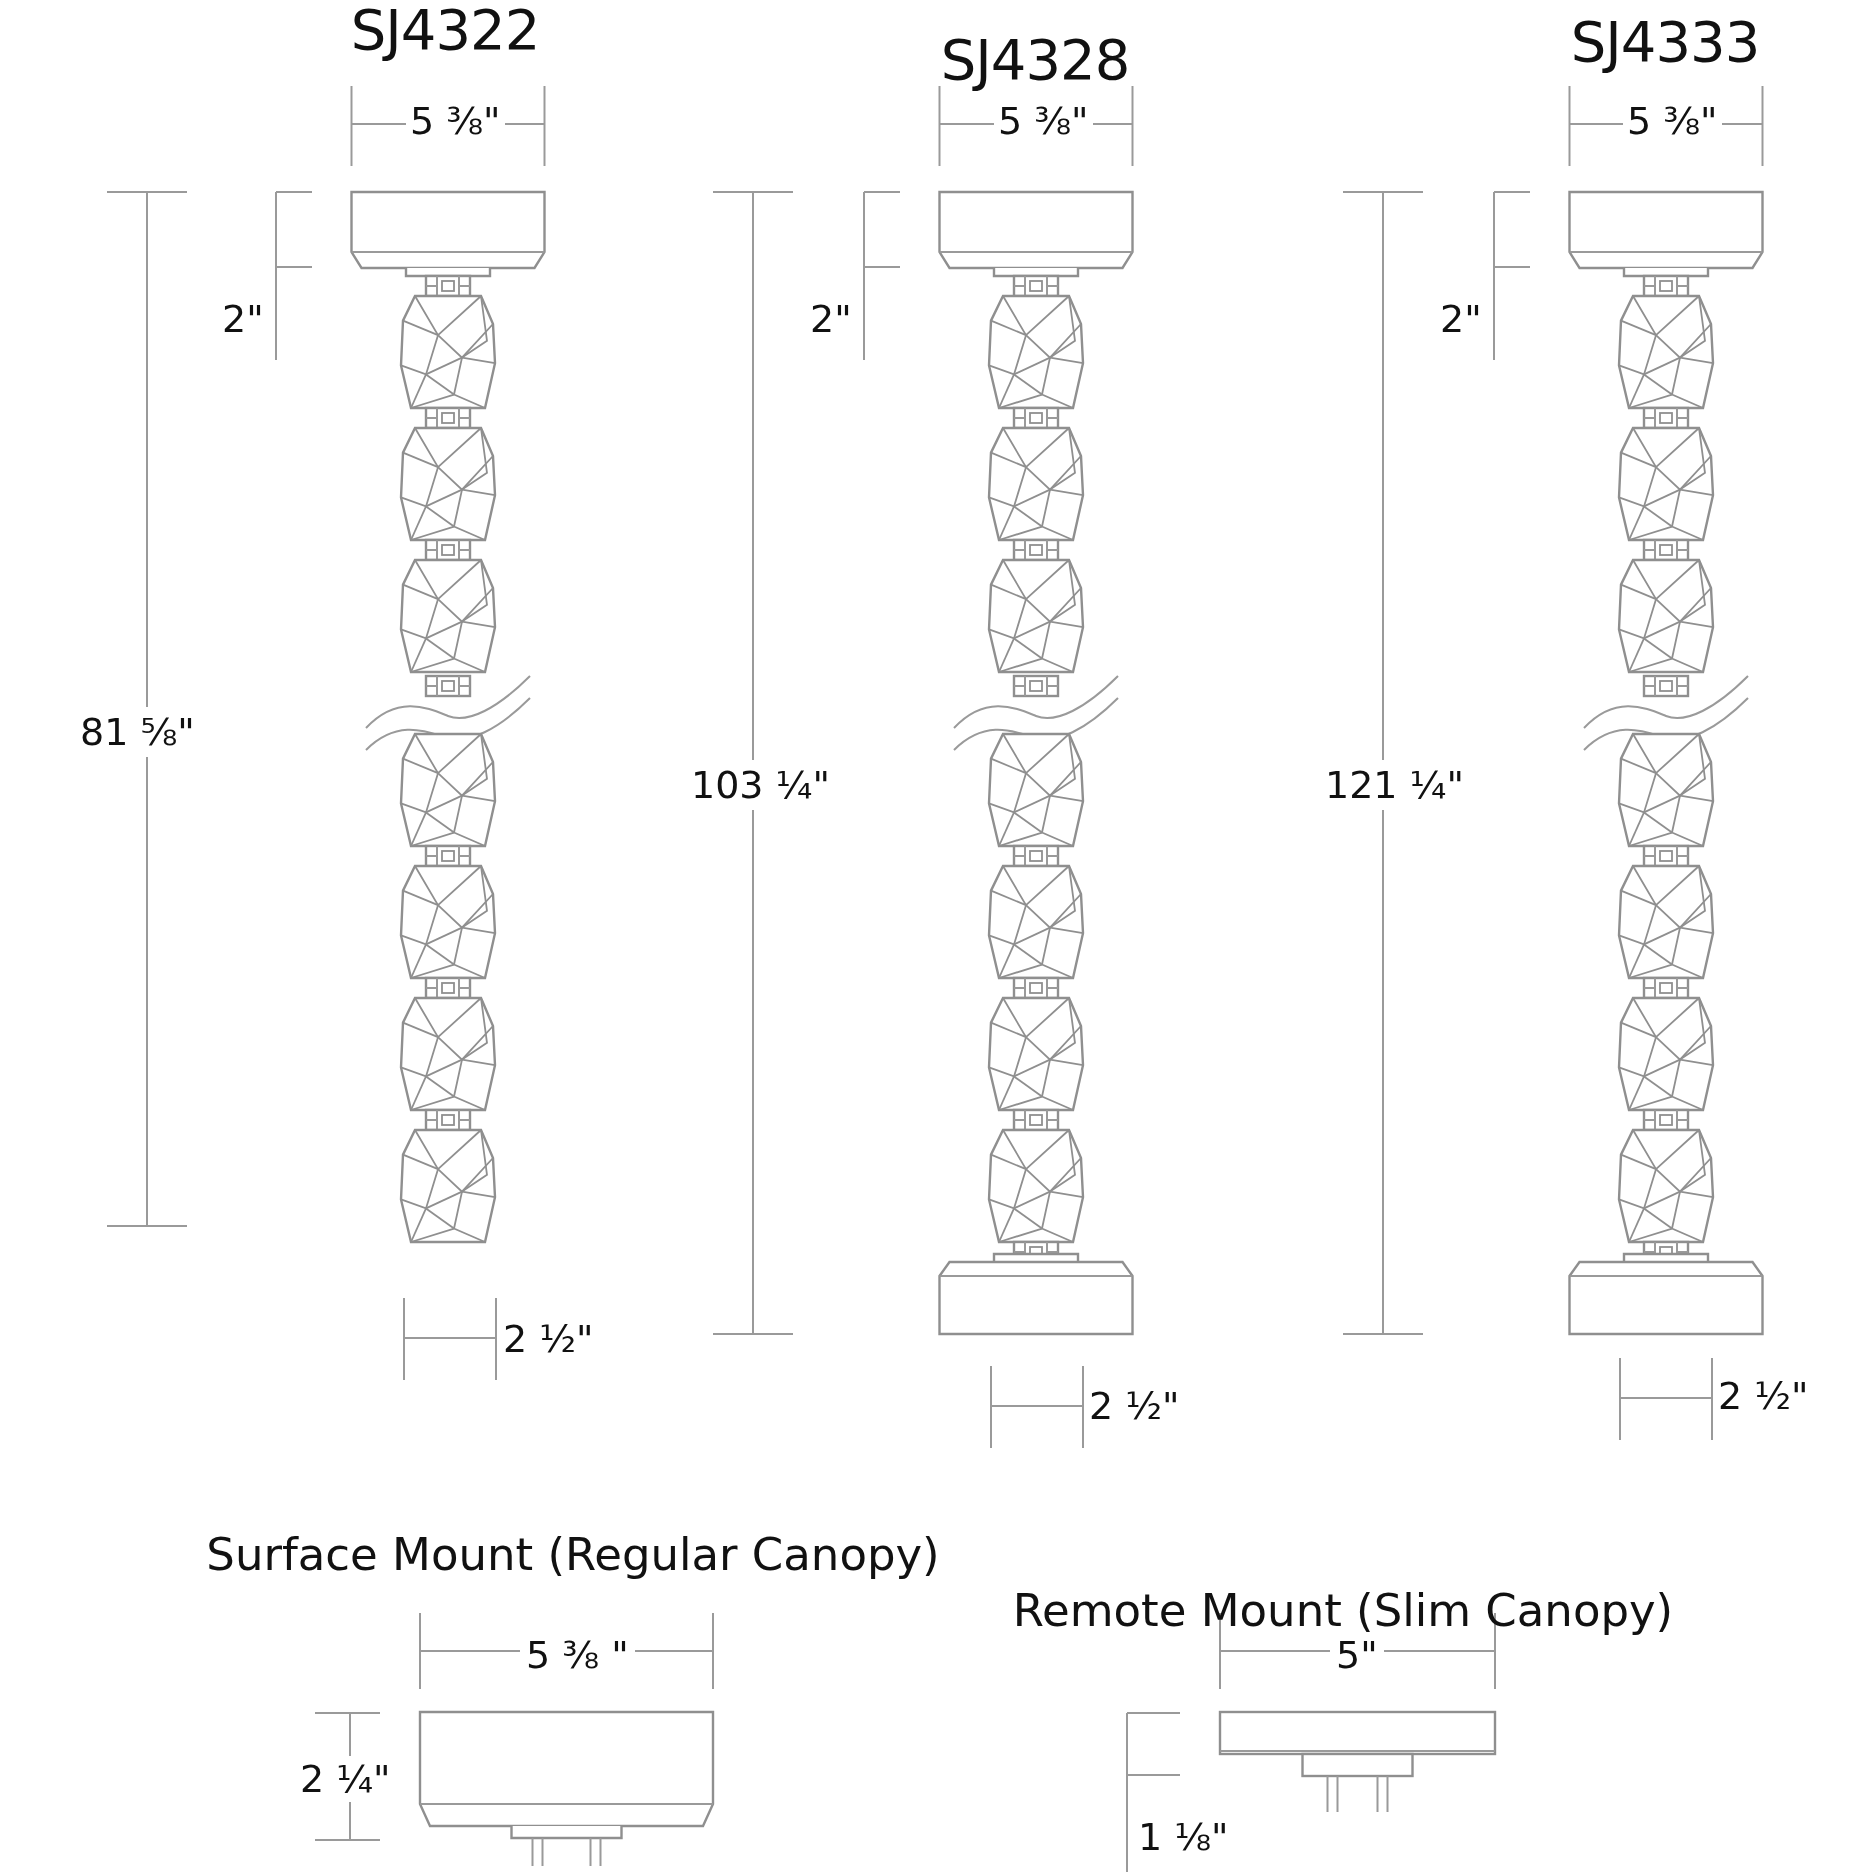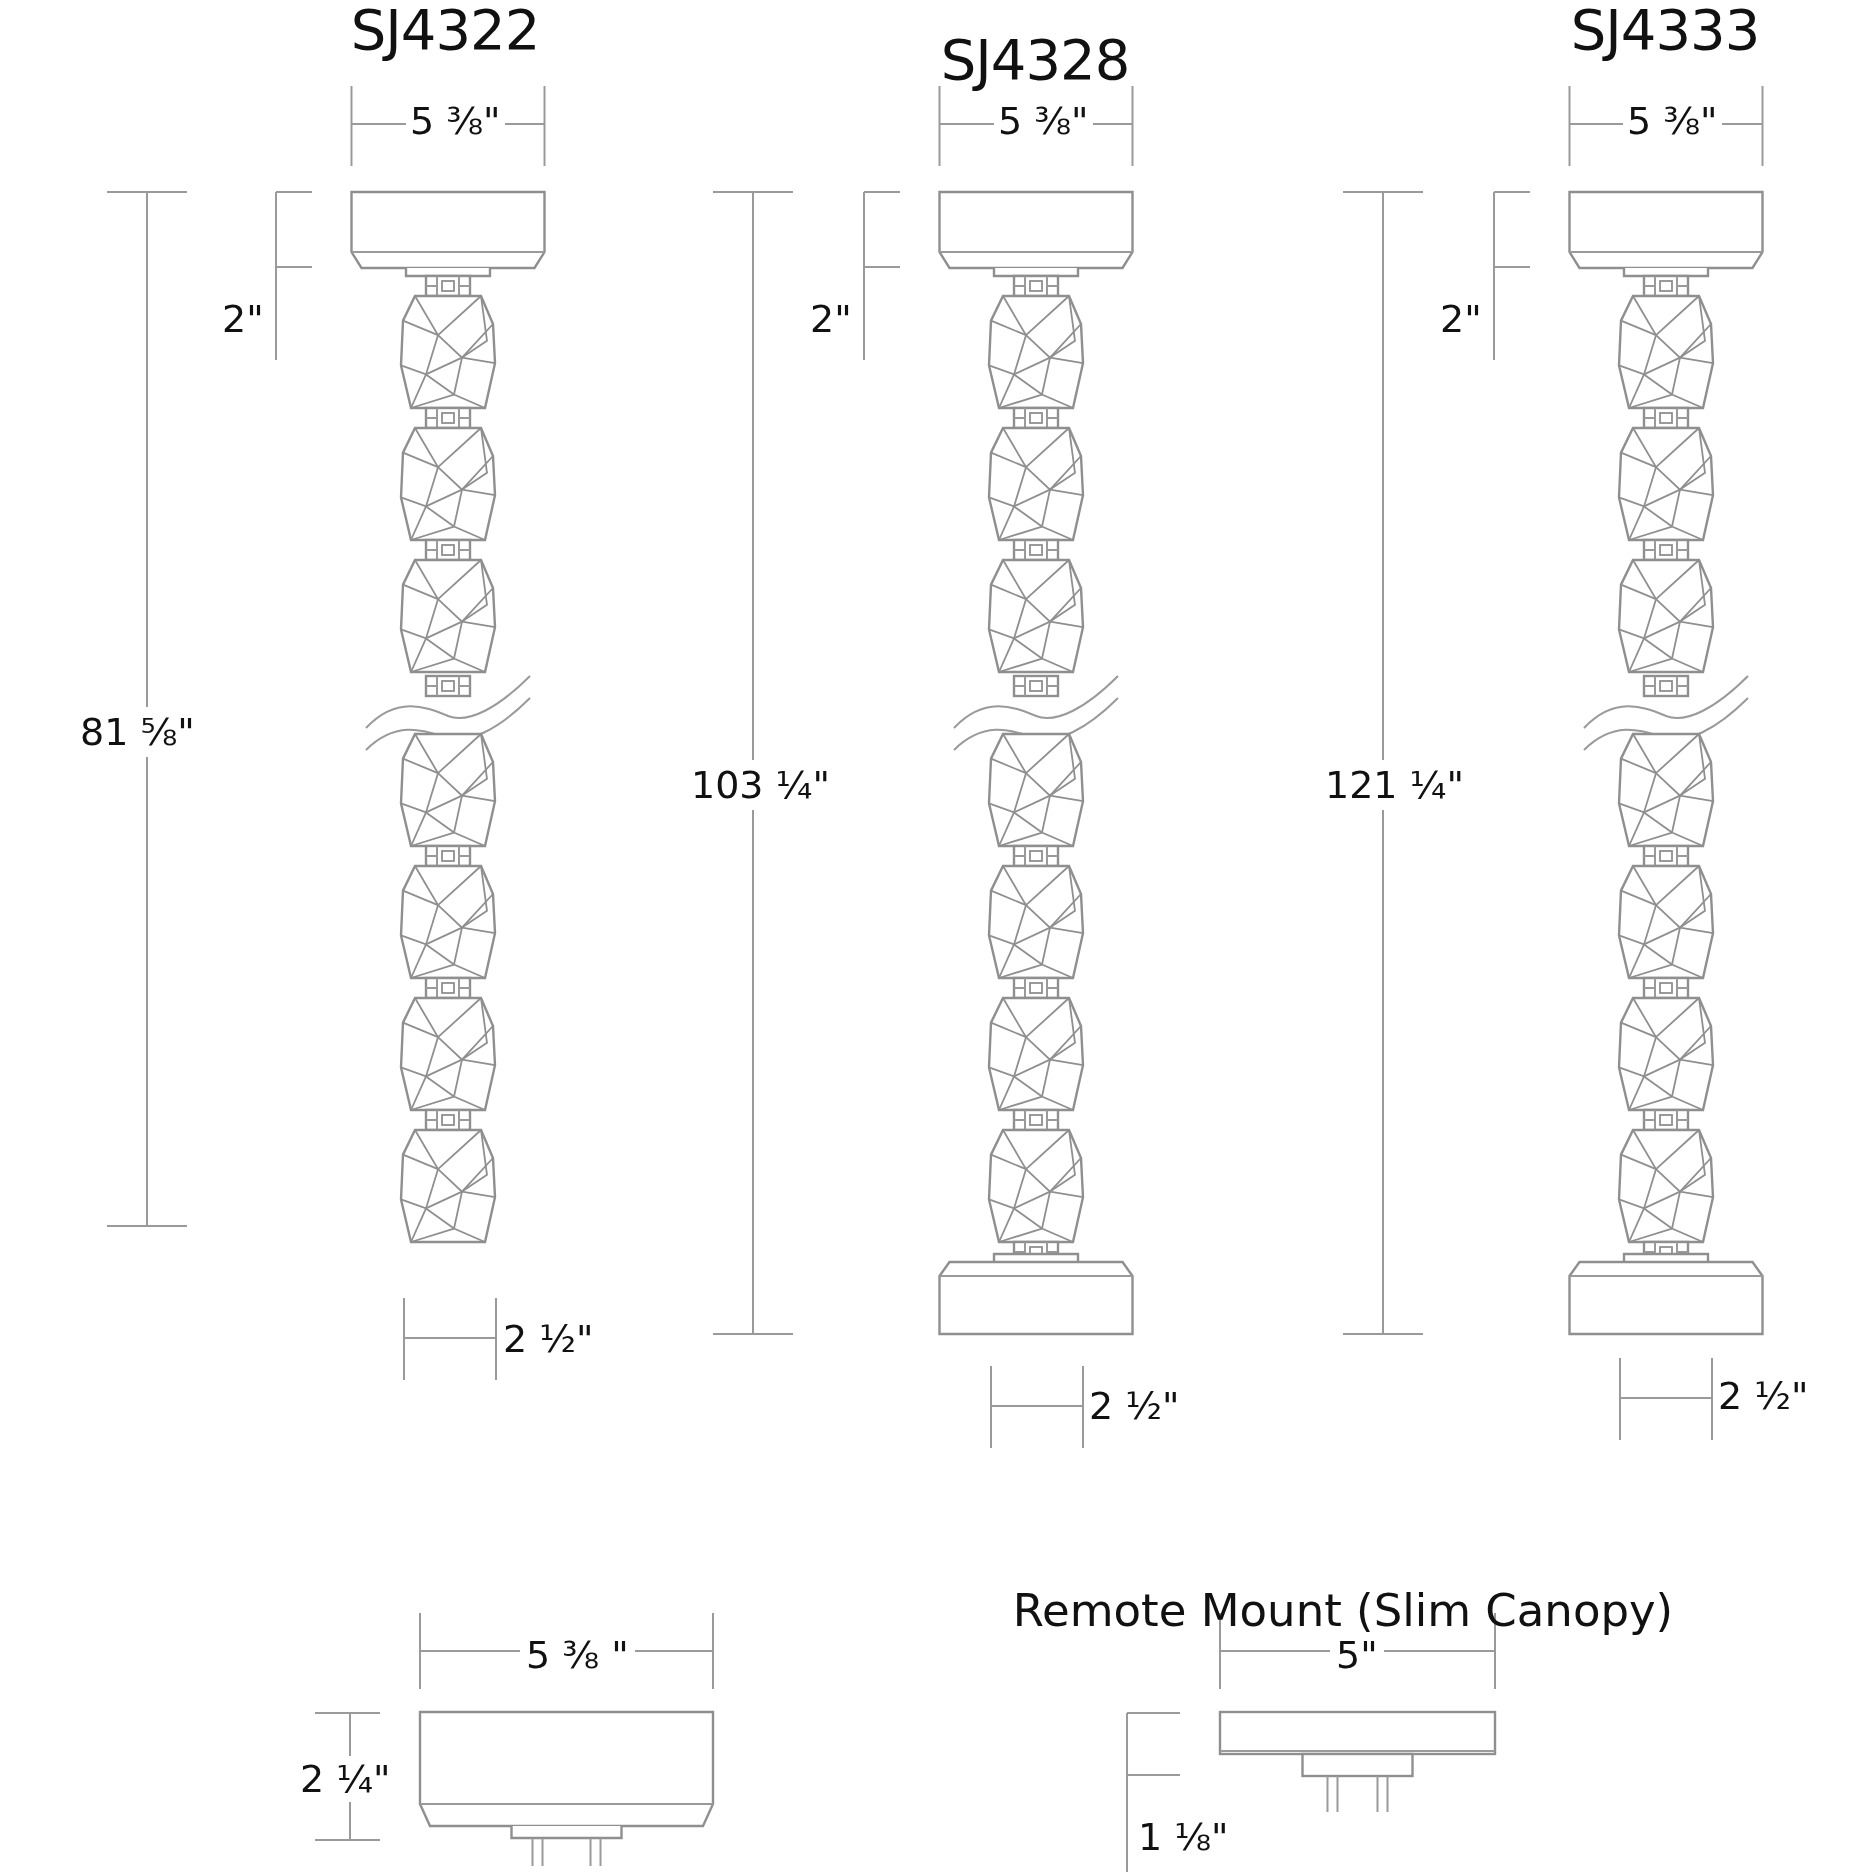--- a/index.html
+++ b/index.html
@@ -483,21 +483,21 @@
       <rect x="1302.5" y="1754" width="110" height="22" class="sh"></rect>
       <path d="M1327.5,1776 V1812 M1337.5,1776 V1812 M1377.5,1776 V1812 M1387.5,1776 V1812" class="ln"></path>
       <line x1="1127" y1="1713" x2="1180" y2="1713" class="ln"></line>
       <line x1="1127" y1="1775" x2="1180" y2="1775" class="ln"></line>
       <line x1="1127" y1="1713" x2="1127" y2="1872" class="ln"></line>
     </svg>
 
   
   <div class="lbl title" style="left:445px;top:2px;">SJ4322</div>
   <div class="lbl title" style="left:1035px;top:2px;margin-top:30px;">SJ4328</div>
-  <div class="lbl title" style="left:1665px;top:2px;">SJ4333</div>
+  <div class="lbl title" style="left:1665px;top:14px;">SJ4333</div>
 
   
   <div class="lbl dim" style="left:406px;top:102px;padding:0 4px;">5 ⅜"</div>
   <div class="lbl dim" style="left:994px;top:102px;padding:0 4px;">5 ⅜"</div>
   <div class="lbl dim" style="left:1623px;top:102px;padding:0 4px;">5 ⅜"</div>
 
   
   <div class="lbl dim" style="left:222px;top:300px;">2"</div>
   <div class="lbl dim" style="left:810px;top:300px;">2"</div>
   <div class="lbl dim" style="left:1440px;top:300px;">2"</div>
@@ -506,20 +506,21 @@
   <div class="lbl dim" style="left:78px;top:707px;padding:6px 2px;">81 ⅝"</div>
   <div class="lbl dim" style="left:689px;top:760px;padding:6px 2px;">103 ¼"</div>
   <div class="lbl dim" style="left:1323px;top:760px;padding:6px 2px;">121 ¼"</div>
 
   
   <div class="lbl dim" style="left:503px;top:1320px;background:transparent;">2 ½"</div>
   <div class="lbl dim" style="left:1089px;top:1387px;background:transparent;">2 ½"</div>
   <div class="lbl dim" style="left:1718px;top:1377px;background:transparent;">2 ½"</div>
 
   
+  <div class="lbl sub" style="left:573px;top:1532px;">Surface Mount (Regular Canopy)</div>
   <div class="lbl sub" style="left:1343px;top:1588px;">Remote Mount (Slim Canopy)</div>
 
   
   <div class="lbl dim" style="left:520px;top:1636px;padding:0 6px;">5 ⅜ "</div>
   <div class="lbl dim" style="left:300px;top:1756px;padding:4px 0;">2 ¼"</div>
   <div class="lbl dim" style="left:1330px;top:1636px;padding:0 6px;">5"</div>
   <div class="lbl dim" style="left:1138px;top:1814px;padding:4px 0;">1 ⅛"</div>
 </div>
 
 </body></html>

